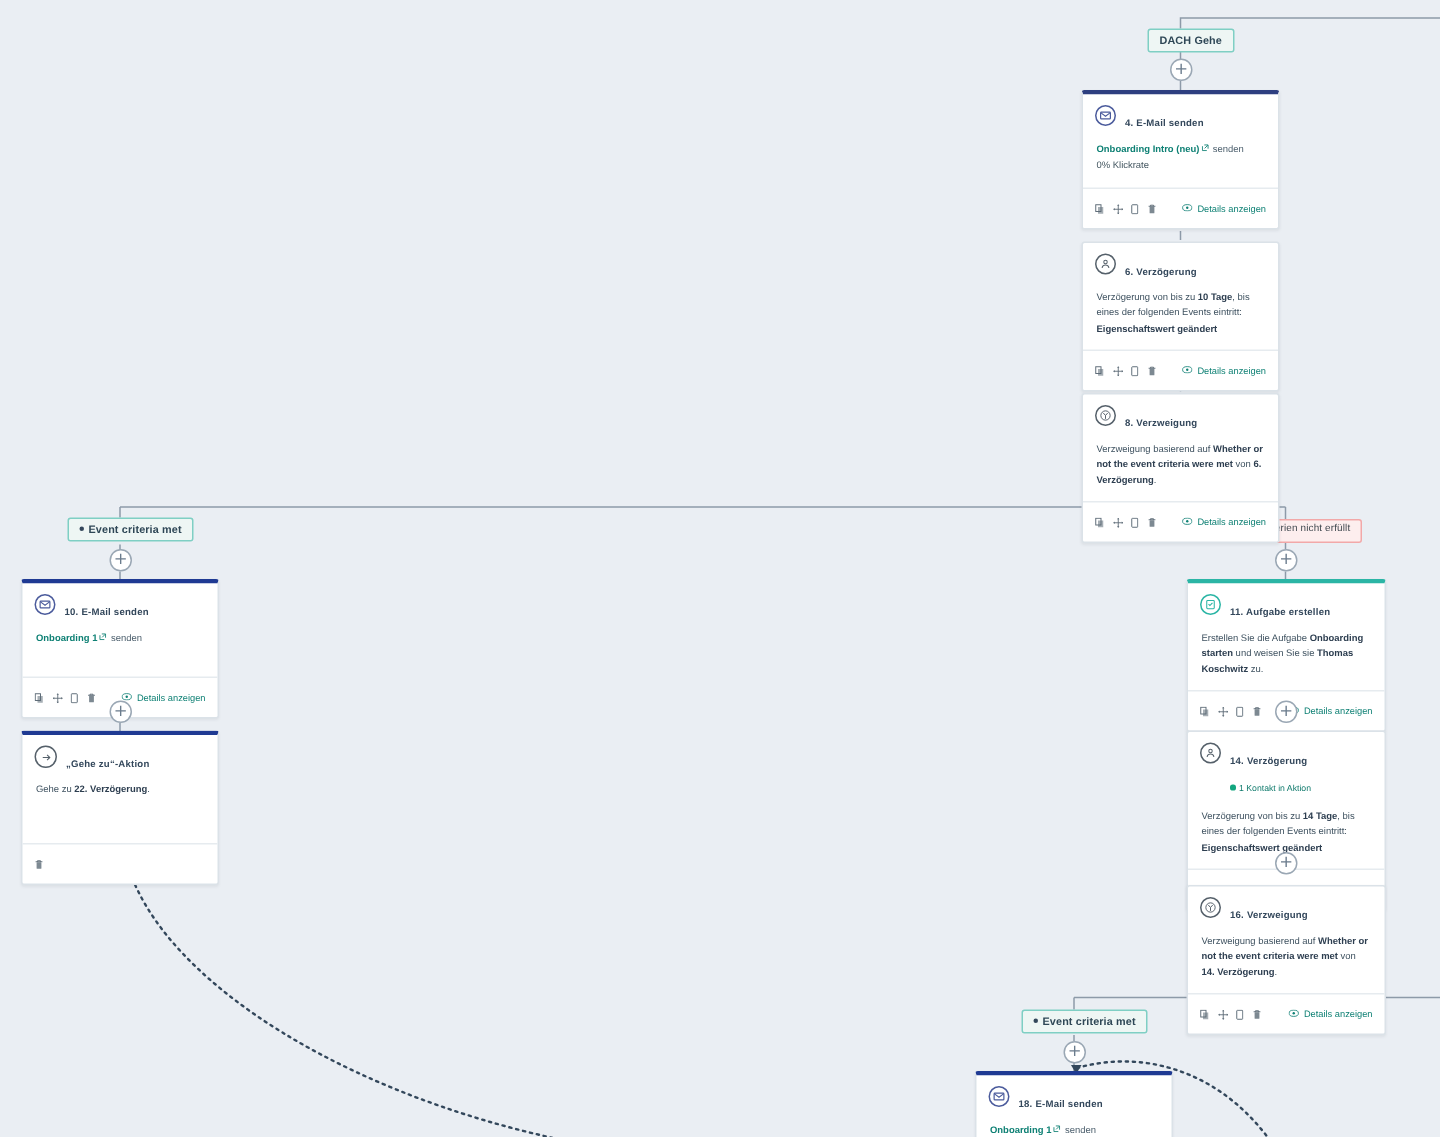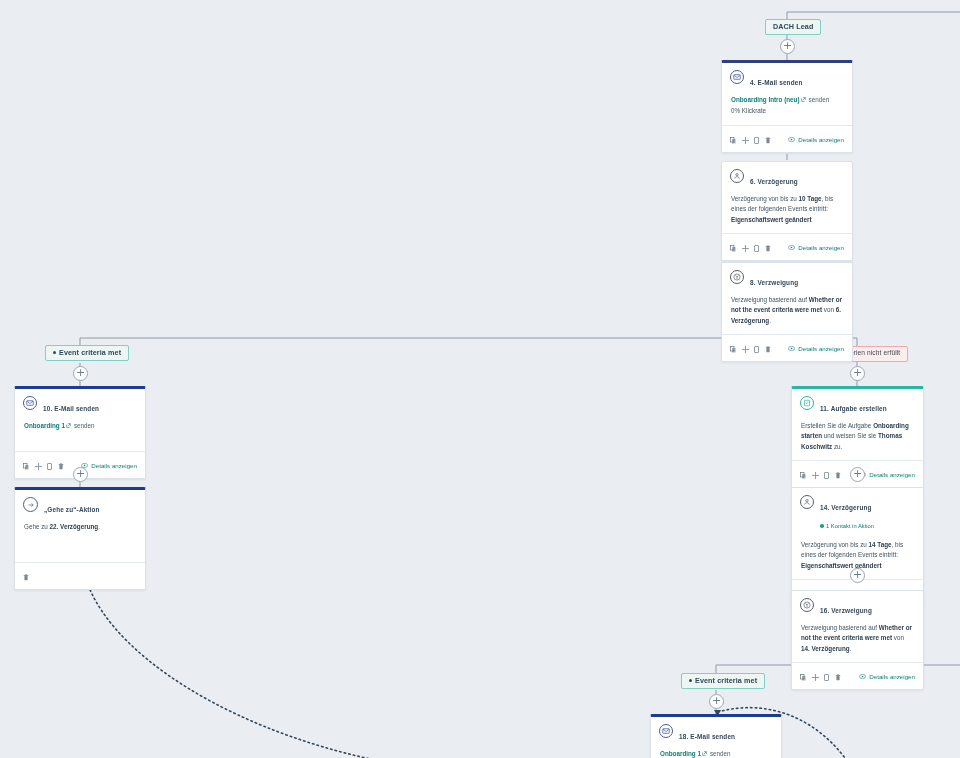--- a/index.html
+++ b/index.html
@@ -219,21 +219,21 @@
     </g>
 
     <path d="M82 563 C 95 650, 240 742, 420 768" stroke="#33475b" stroke-width="1.6" fill="none" stroke-dasharray="1.5 3.2" stroke-linecap="round"></path>
 
     <path d="M718 712 C 760 700, 810 712, 845 758" stroke="#33475b" stroke-width="1.6" fill="none" stroke-dasharray="1.5 3.2" stroke-linecap="round"></path>
 
     <polygon points="714,710 721,710 717.5,716" fill="#33475b"></polygon>
   </svg>
 
   <div class="pill" style="left:765px; top:19px;">
-    <span>DACH Lead</span>
+    <span>DACH Gehe</span>
   </div>
   <div class="plus" style="left:780px; top:39px;"><span>+</span></div>
 
   <div class="card topbar-blue" style="left:721px; top:60px;">
     <div class="card-head">
       <span class="ico">
         <svg width="8" height="8" viewBox="0 0 16 16">
             <rect x="1.5" y="3.5" width="13" height="9" rx="1" fill="none" stroke="currentColor" stroke-width="1.6"></rect>
             <path d="M2 4.5 L8 9 L14 4.5" fill="none" stroke="currentColor" stroke-width="1.4"></path>
           </svg>

